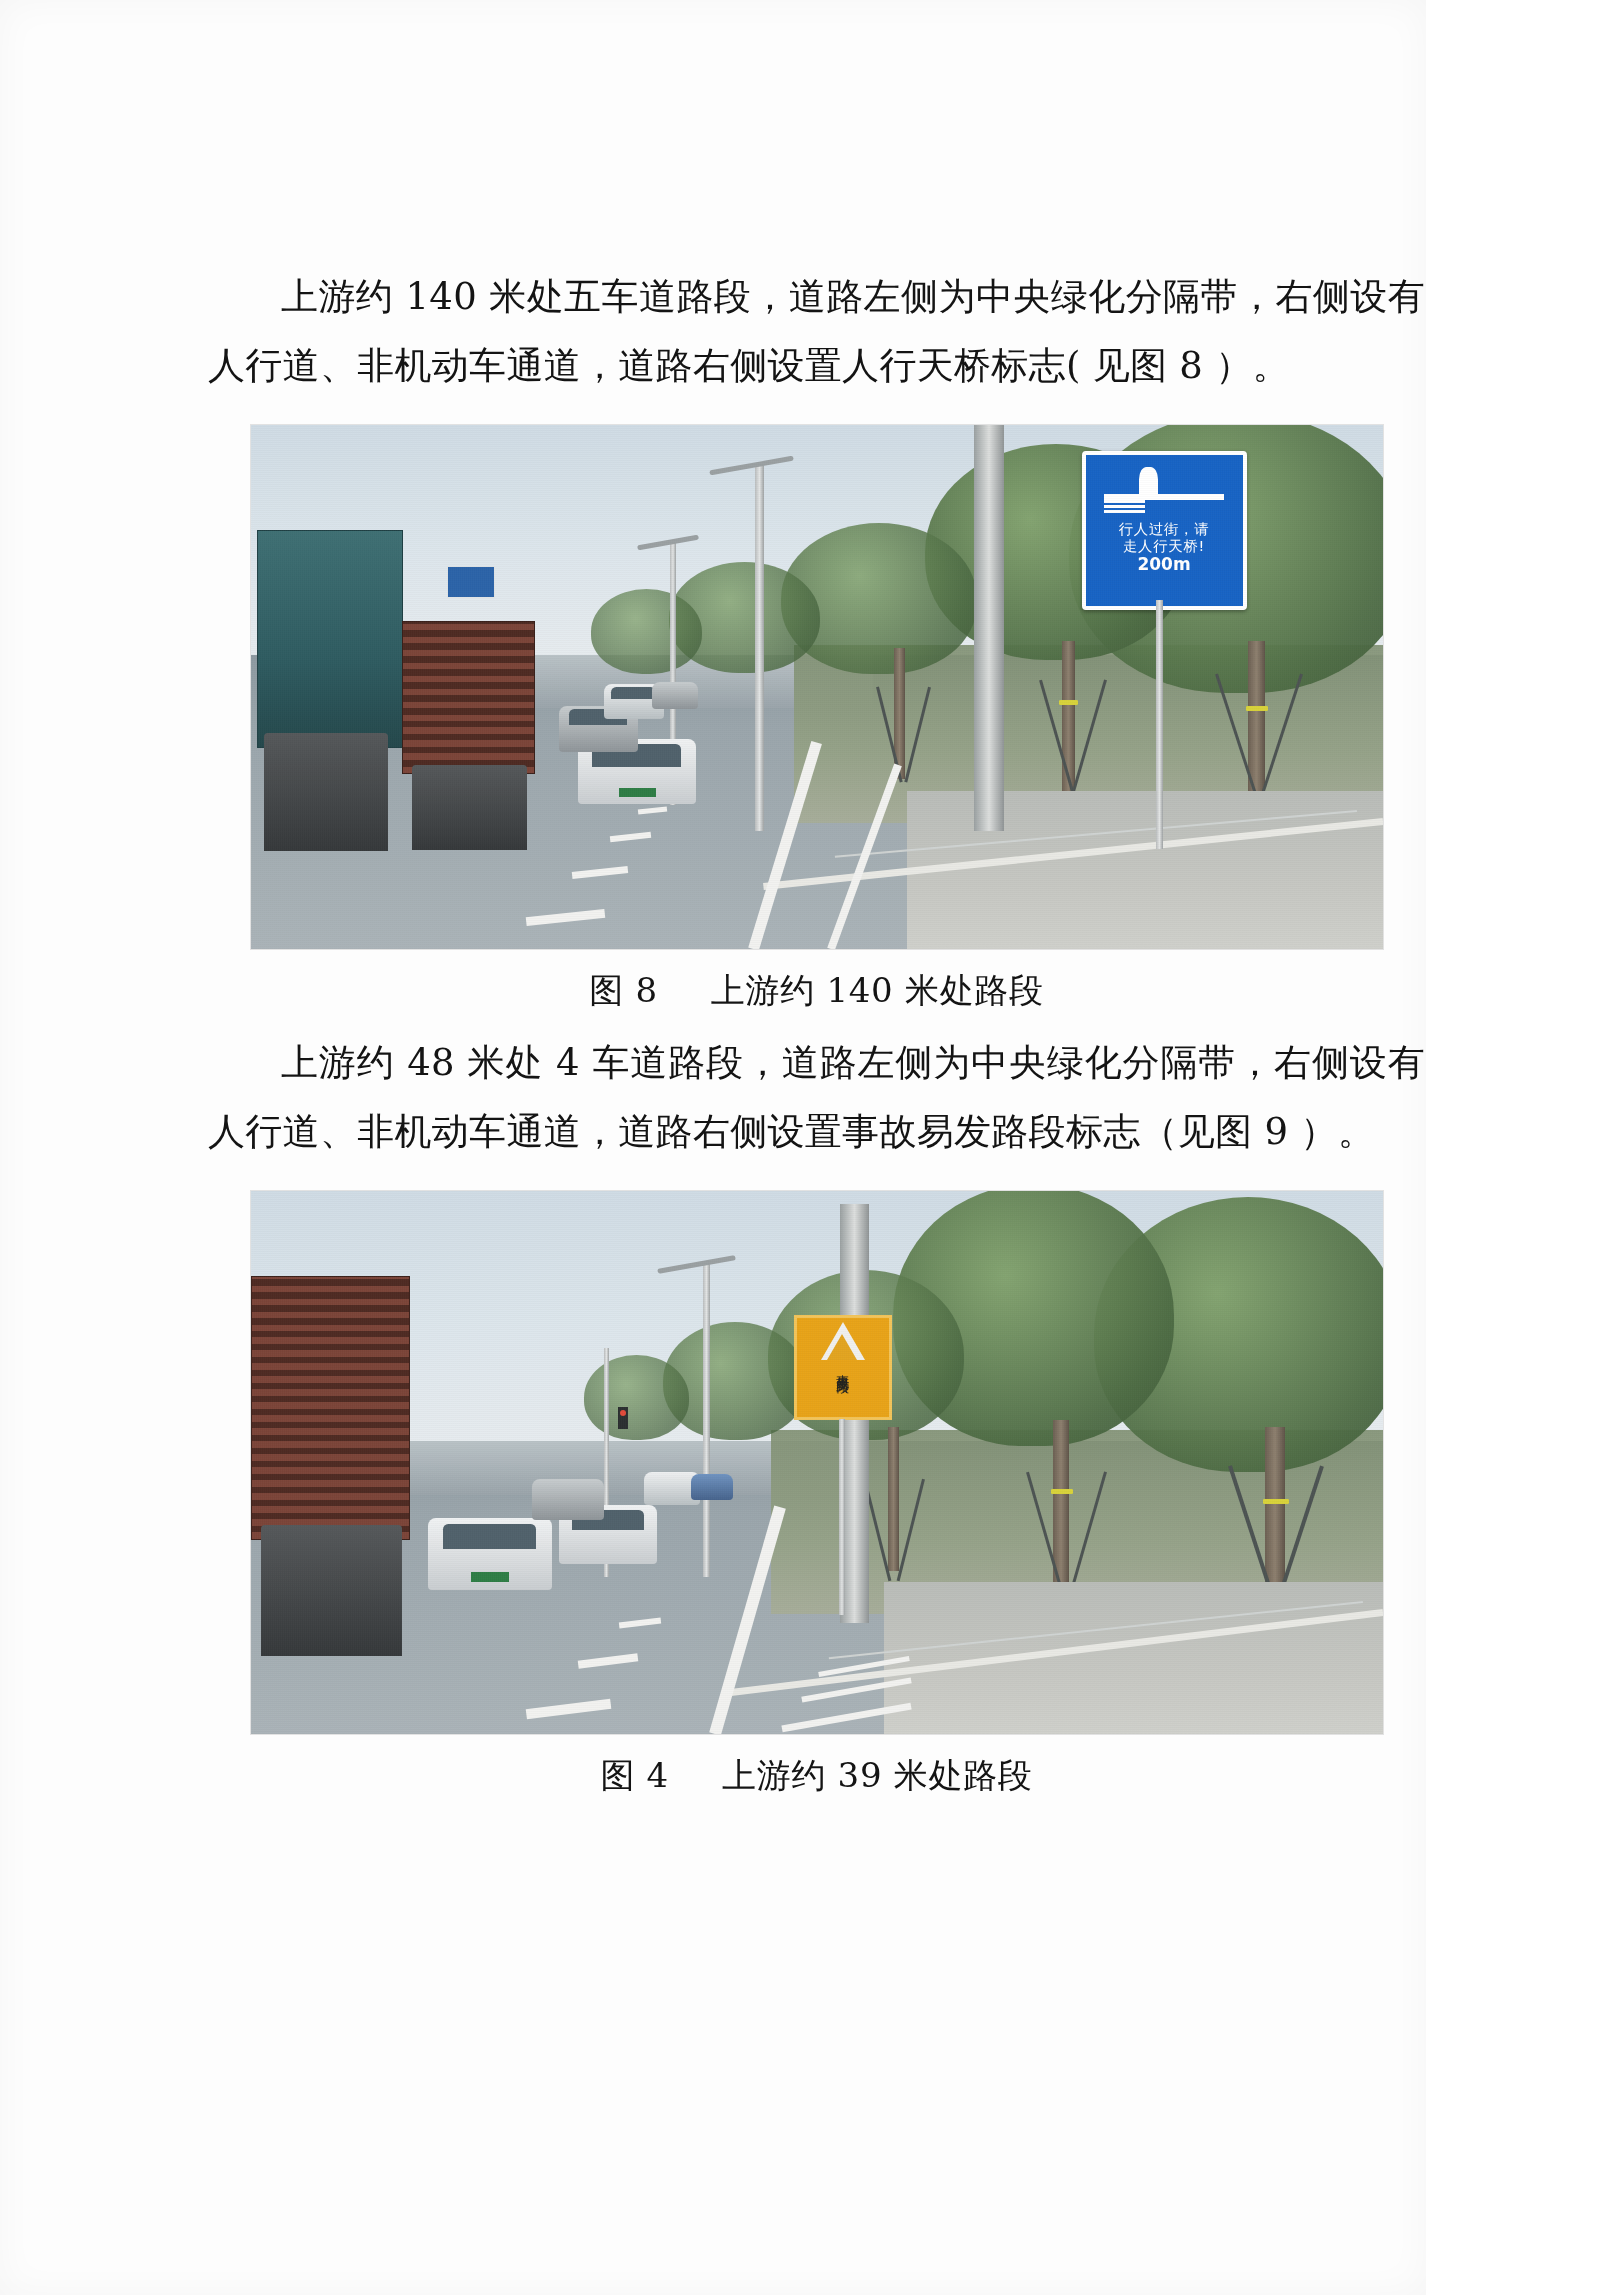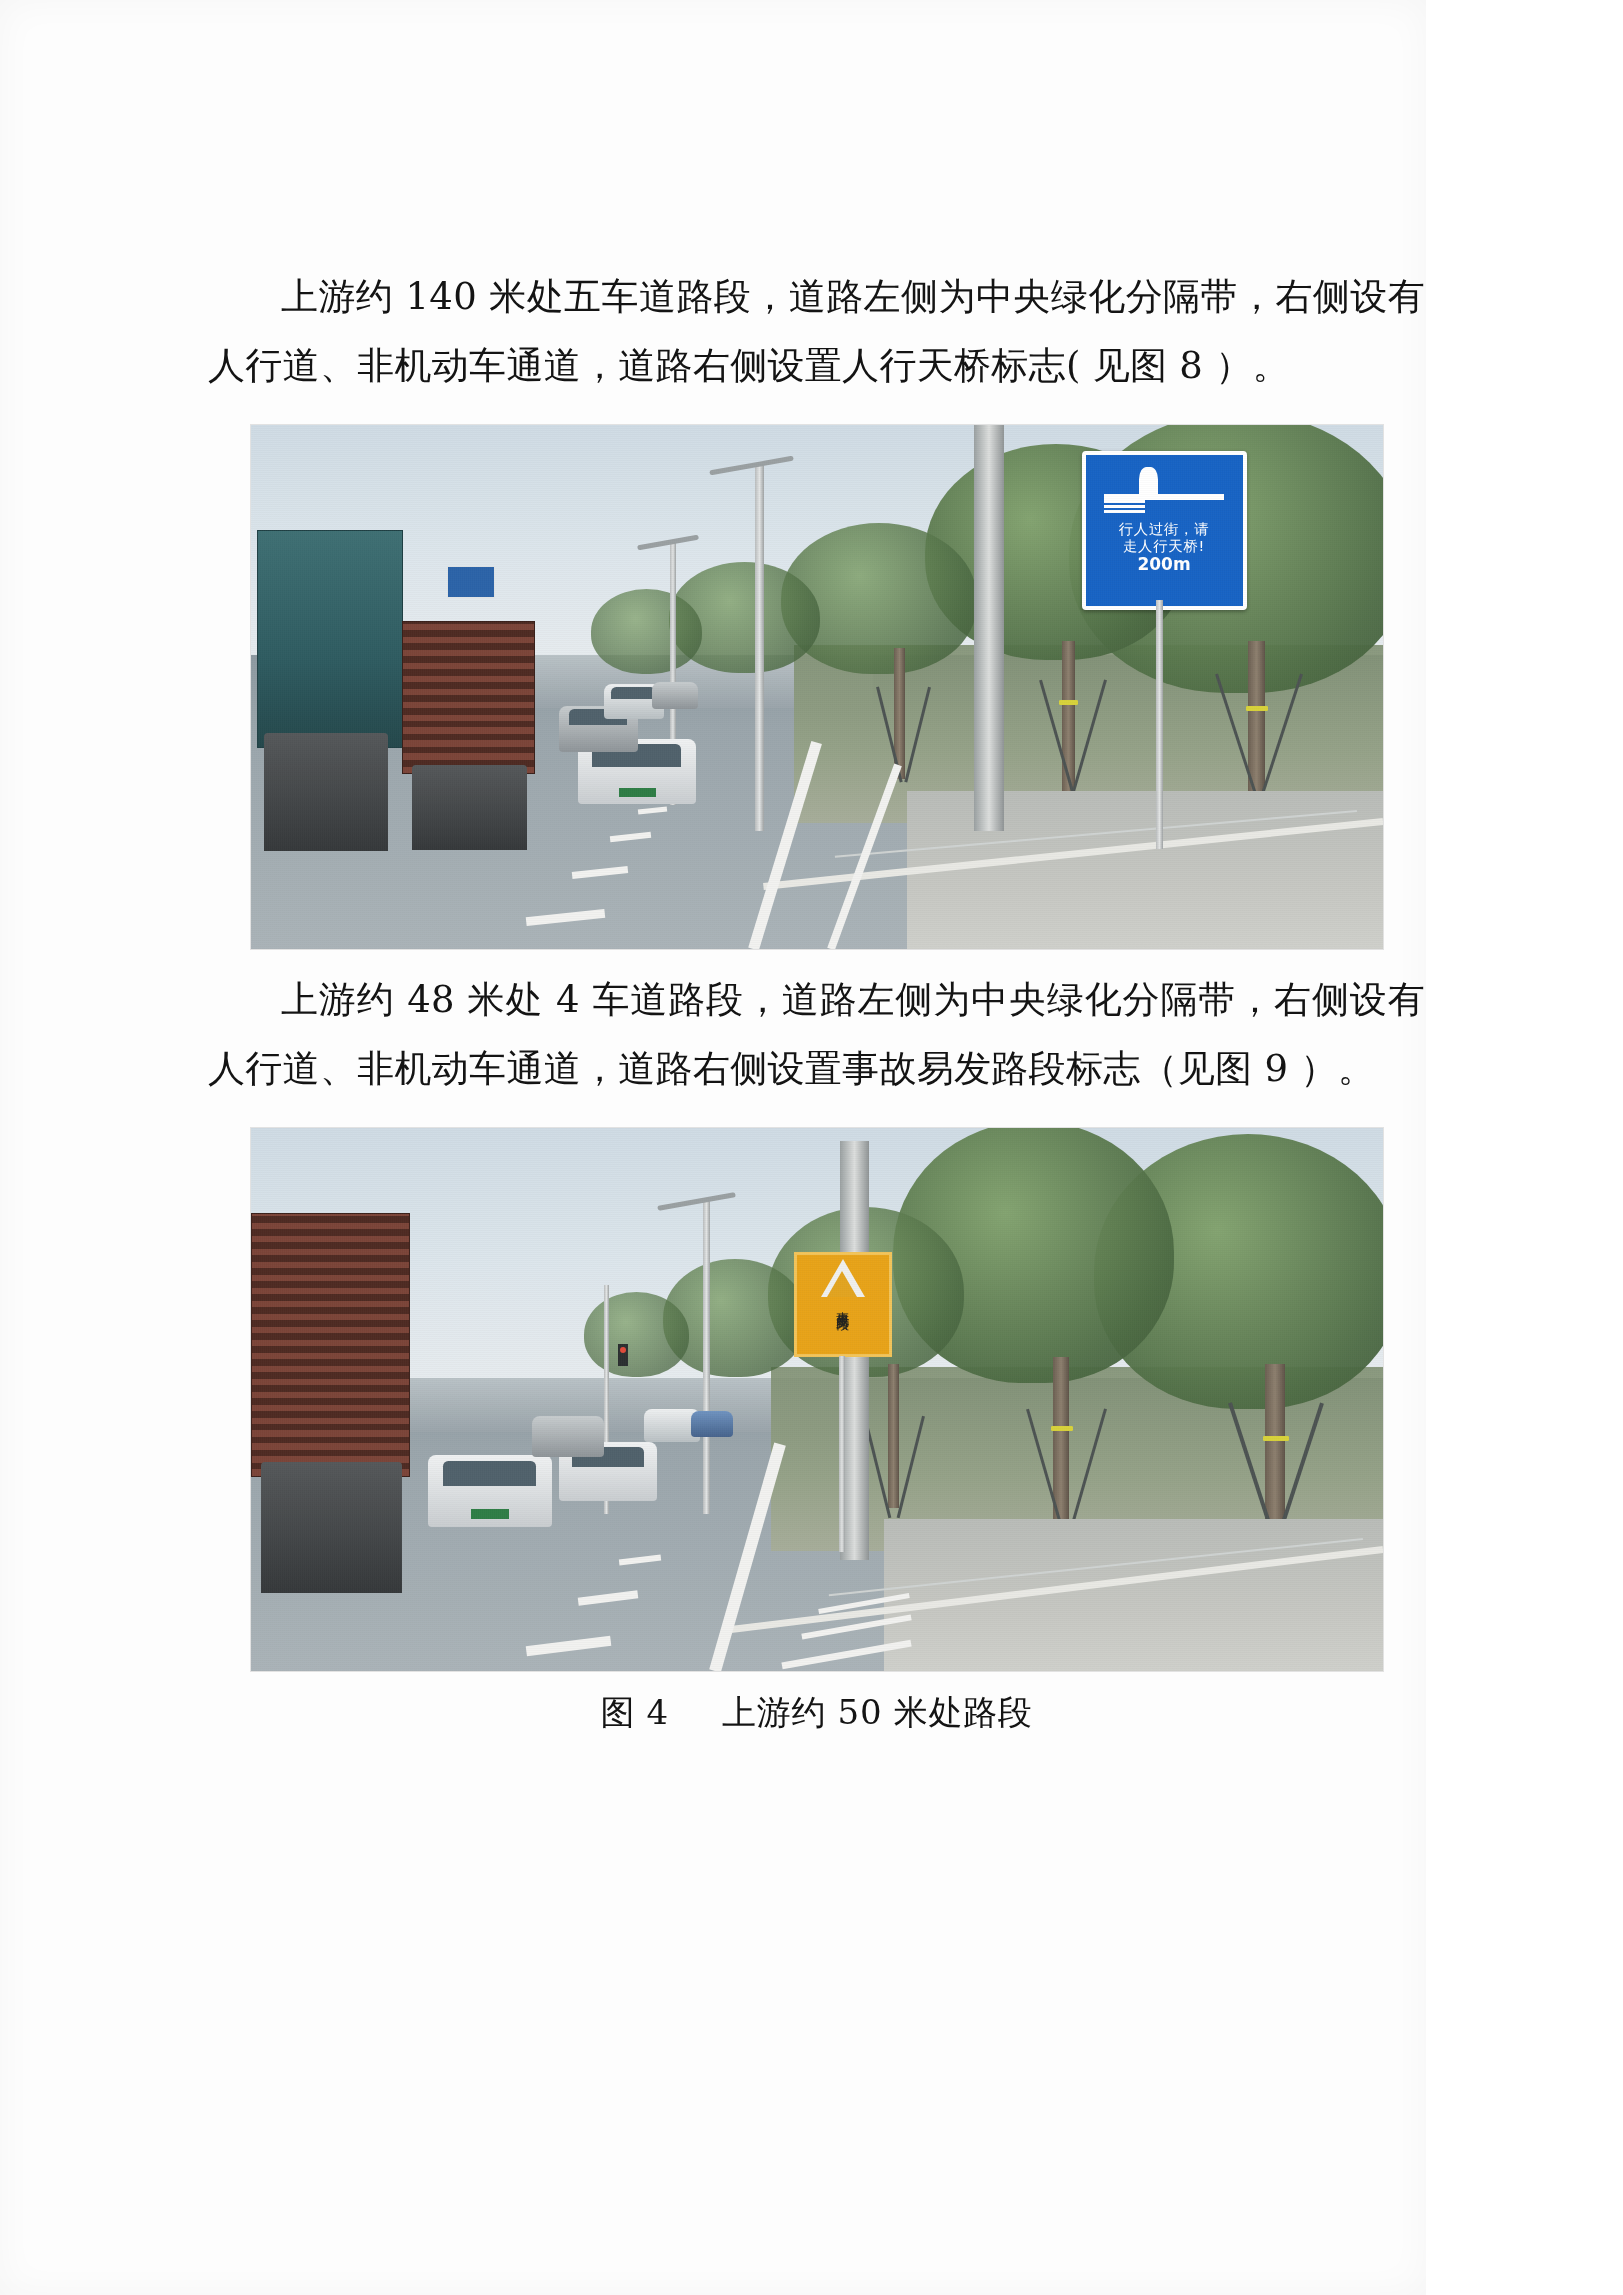--- a/index.html
+++ b/index.html
@@ -349,20 +349,25 @@
         </div>
         <div class="car taxi" style="left:353px; top:259px; width:60px; height:35px;">
           <div class="car-glass" style="left:7.9px; top:3.3px; width:45px; height:11.8px;"></div>
         </div>
         <div class="car grey" style="left:401px; top:257px; width:46px; height:27.5px;"></div>
 
         <div style="position:absolute; left:196px; top:141px; width:46px; height:30px; background:#2b63a8; border:1.3px solid #dfe3e5;"></div>
 
         <div class="grain"></div>
       </div>
+      <div class="caption">
+        <span>图 8</span>
+        <span class="cap-gap"></span>
+        <span>上游约 140 米处路段</span>
+      </div>
     </div>
 
     <div class="para-gap"></div>
 
     <p class="body-text">上游约 48 米处 4 车道路段，道路左侧为中央绿化分隔带，右侧设有人行道、非机动车通道，道路右侧设置事故易发路段标志（见图 9 ）。</p>
 
     <div class="figure">
       <div class="photo second blur">
         <div class="sky" style="height:48%;"></div>
         <div class="road" style="height:54%;"></div>
@@ -426,21 +431,21 @@
         </div>
         <div class="car grey" style="left:281px; top:288px; width:72px; height:41px;"></div>
         <div class="car taxi" style="left:393px; top:281px; width:56px; height:33px;"></div>
         <div class="car grey" style="left:440px; top:283px; width:42px; height:26px; background:linear-gradient(180deg,#6f93c0,#46638c);"></div>
 
         <div class="grain"></div>
       </div>
       <div class="caption">
         <span>图 4</span>
         <span class="cap-gap"></span>
-        <span>上游约 50 米处路段</span>
+        <span>上游约 39 米处路段</span>
       </div>
     </div>
 
   </div>
 
 
 </div>
 
 
 </body></html>

